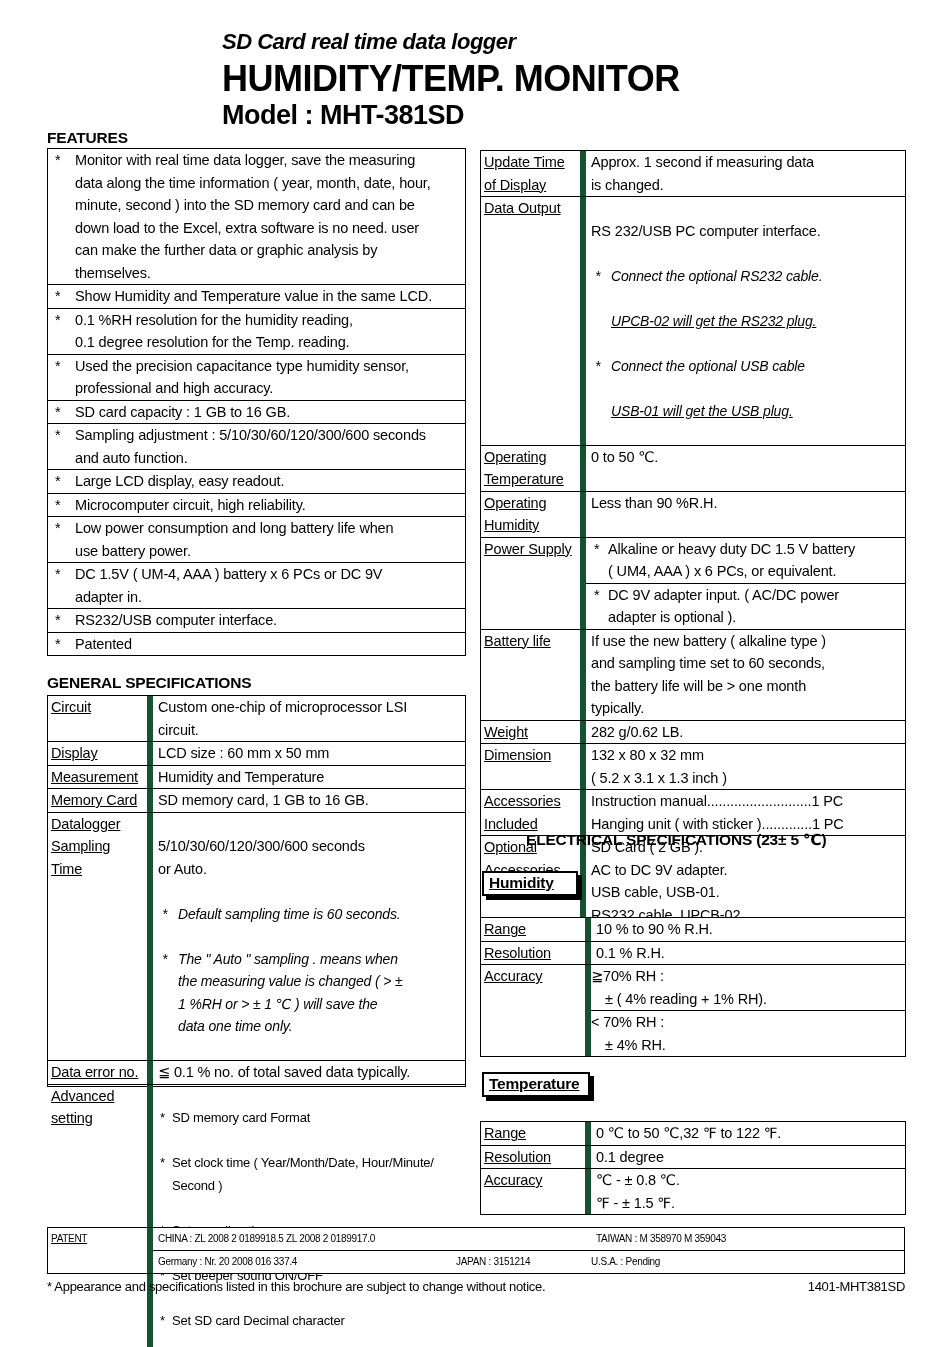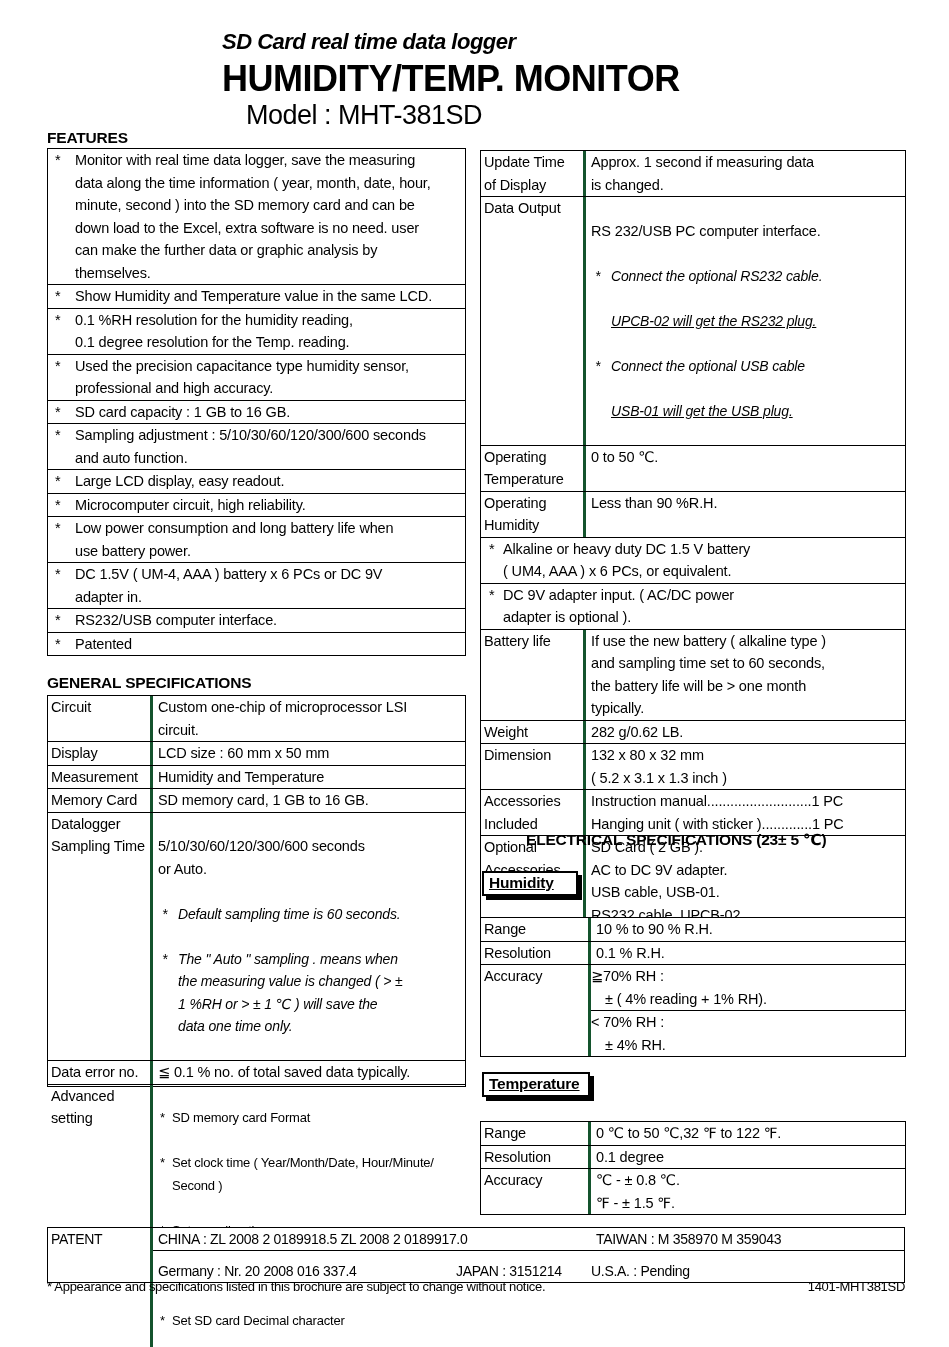--- a/index.html
+++ b/index.html
@@ -5,29 +5,29 @@
   html,body { margin:0; padding:0; background:#fff; }
   .page {
     position:relative; width:949px; height:1347px; background:#ffffff;
     font-family:"Liberation Sans","DejaVu Sans",sans-serif; color:#000;
     overflow:hidden;
   }
   
   .header { position:absolute; left:222px; top:26px; }
   .h-sub   { font-size:22px; line-height:32px; font-weight:bold; font-style:italic; letter-spacing:-0.5px; }
   .h-title { font-size:36px; line-height:41px; font-weight:bold; letter-spacing:-0.5px; }
-  .h-model { font-size:27px; line-height:33px; font-weight:normal; letter-spacing:-0.5px;margin-left:24px; }
+  .h-model { font-size:27px; line-height:33px; font-weight:bold; letter-spacing:-0.5px; }
 
   .sec-heading { position:absolute; font-size:15.5px; font-weight:bold; letter-spacing:-0.2px; }
 
   
   .tbl { position:absolute; border:1px solid #000; font-size:14.5px; line-height:22.5px; letter-spacing:-0.15px; background:#fff; box-sizing:border-box; }
   .trow { display:flex; border-top:1px solid #000; }
   .trow.first { border-top:none; }
-  .lbl { flex:0 0 105px; width:105px; border-right:3px solid #14532d; padding:0 3px; white-space:pre-line; box-sizing:border-box; }
+  .lbl { flex:0 0 105px; width:105px; border-right:6px solid #14532d; padding:0 3px; white-space:pre-line; box-sizing:border-box;text-decoration:underline; }
   .val { flex:1; padding:0 5px; white-space:pre-line; min-width:0; }
   .val-wrap { flex:1; min-width:0; padding:0; }           
   .val-part { padding:0 5px; white-space:pre-line; }
   .val-part.divided { border-top:1px solid #000; }
   .hang { padding-left:14px; text-indent:-14px; }
 
   
   .frow { position:relative; border-top:1px solid #000; padding:0 4px 0 27px; }
   .frow.first { border-top:none; }
   .ast { position:absolute; left:7px; top:0; }
@@ -53,23 +53,23 @@
   .title-box {
     position:absolute; display:inline-block; background:#fff;
     border:2px solid #000; box-shadow:4px 4px 0 0 #000;
     min-width:96px; padding:1px 8px 2px 5px; box-sizing:border-box;
   }
   .title-box span { font-size:15.5px; font-weight:bold; text-decoration:underline; letter-spacing:-0.2px; }
 
   
   .pt-val-row { display:flex; padding:0 0 0 5px;align-items:flex-end; }
   .pt-val-row.divided { border-top:1px solid #000; }
-  .pt { font-size:14px; letter-spacing:-0.3px; line-height:22px; }
+  .pt { font-size:10px; letter-spacing:-0.3px; line-height:22px; }
   .pt-china { width:438px; }
-  .pt-germany { width:298px;margin-top:9px; }
+  .pt-germany { width:298px; }
   .pt-japan { width:135px; }
 
   
   .footer { position:absolute; left:47px; top:1279px; width:858px; display:flex; justify-content:space-between;
             font-size:13px; letter-spacing:-0.3px; }
 </style>
 </head>
 <body>
 
 <div class="page">
@@ -217,20 +217,21 @@
       <div class="lbl">Operating
 Temperature</div>
       <div class="val">0 to 50 ℃.</div>
     </div>
     <div class="trow">
       <div class="lbl">Operating
 Humidity</div>
       <div class="val">Less than 90 %R.H.</div>
     </div>
     <div class="trow">
+      <div class="lbl">Power Supply</div>
       <div class="val-wrap">
         <div class="pbul"><span class="ast">*</span><span>Alkaline or heavy duty DC 1.5 V battery
 ( UM4, AAA ) x 6 PCs,  or equivalent.</span></div>
         <div class="pbul divided"><span class="ast">*</span><span>DC 9V adapter input. ( AC/DC power
 adapter is optional ).</span></div>
       </div>
     </div>
     <div class="trow">
       <div class="lbl">Battery life</div>
       <div class="val">If use the new battery ( alkaline type )

